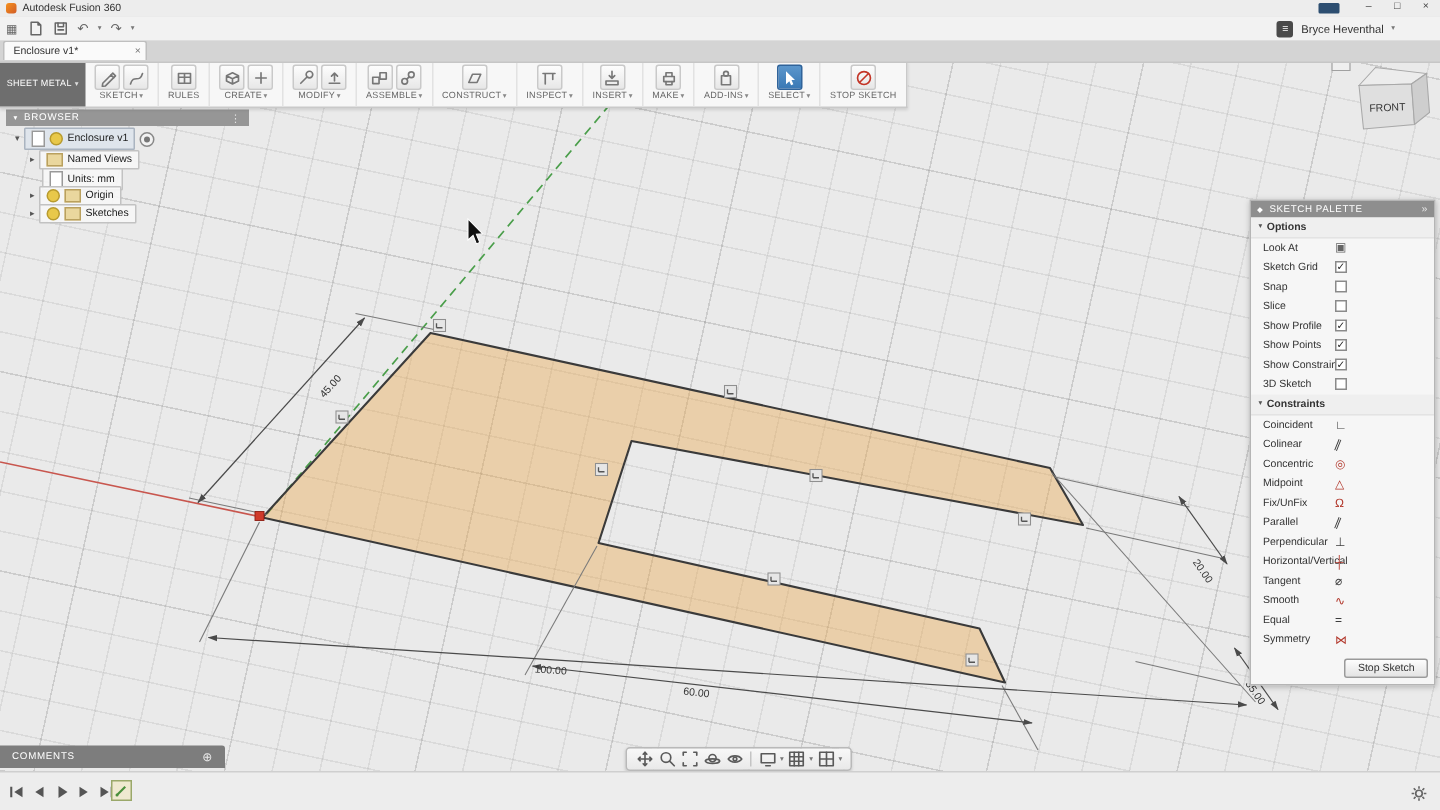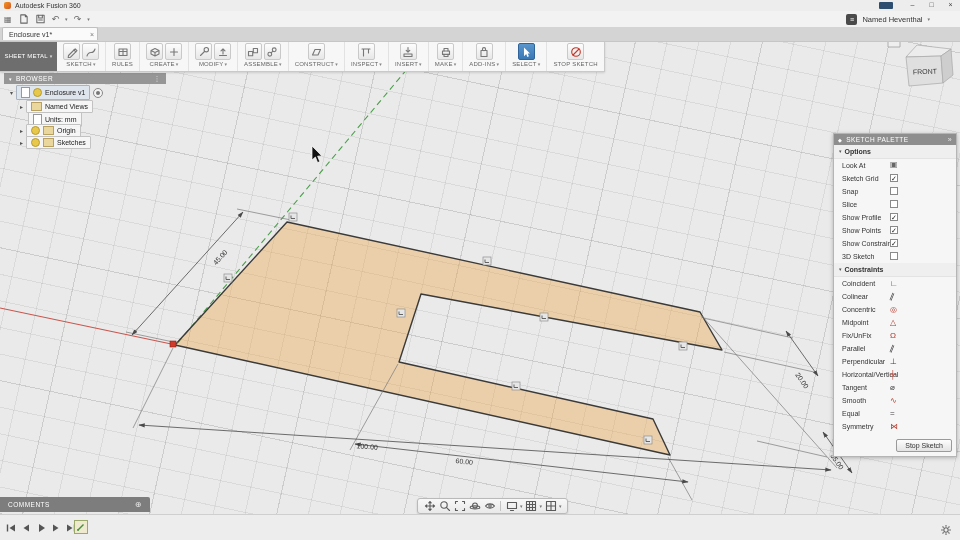--- a/index.html
+++ b/index.html
@@ -189,21 +189,21 @@
             <path d="M4,2 V4.8 H8 V2 M4,7 H8"></path>
           </svg>
       </span>
       <span class="qicon">↶</span>
       <span class="smallcaret">▾</span>
       <span class="qicon">↷</span>
       <span class="smallcaret">▾</span>
     </div>
     <div class="abar-right">
       <span class="jobicon">≡</span>
-      <span>Named Heventhal</span>
+      <span>Bryce Heventhal</span>
       <span class="smallcaret">▾</span>
     </div>
   </div>
 
   <div id="tabrow">
     <div class="doctab">
       <span>Enclosure v1*</span>
       <span class="tabclose">×</span>
     </div>
   </div>

